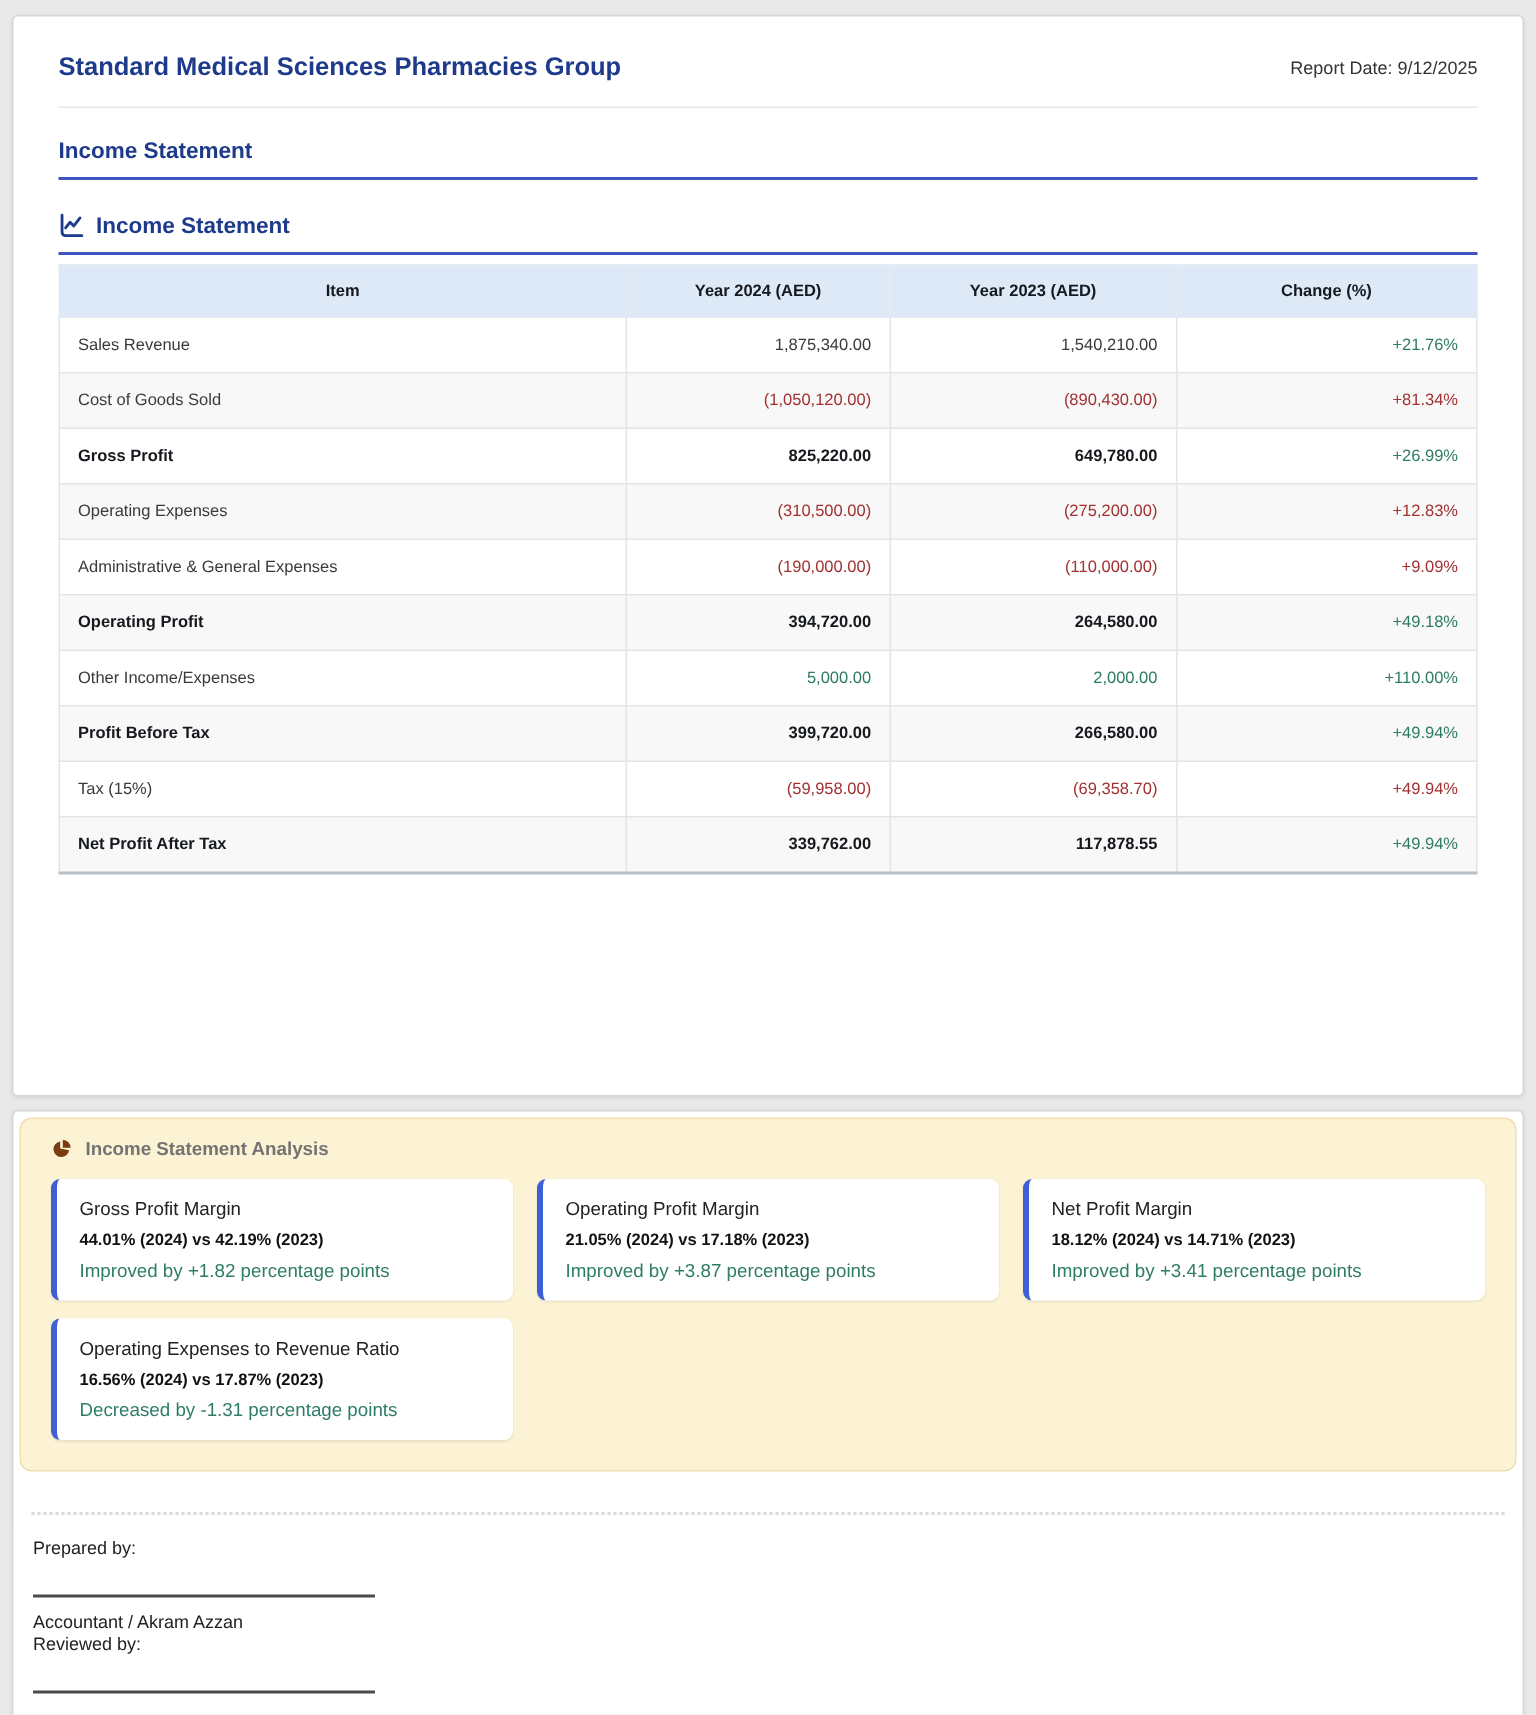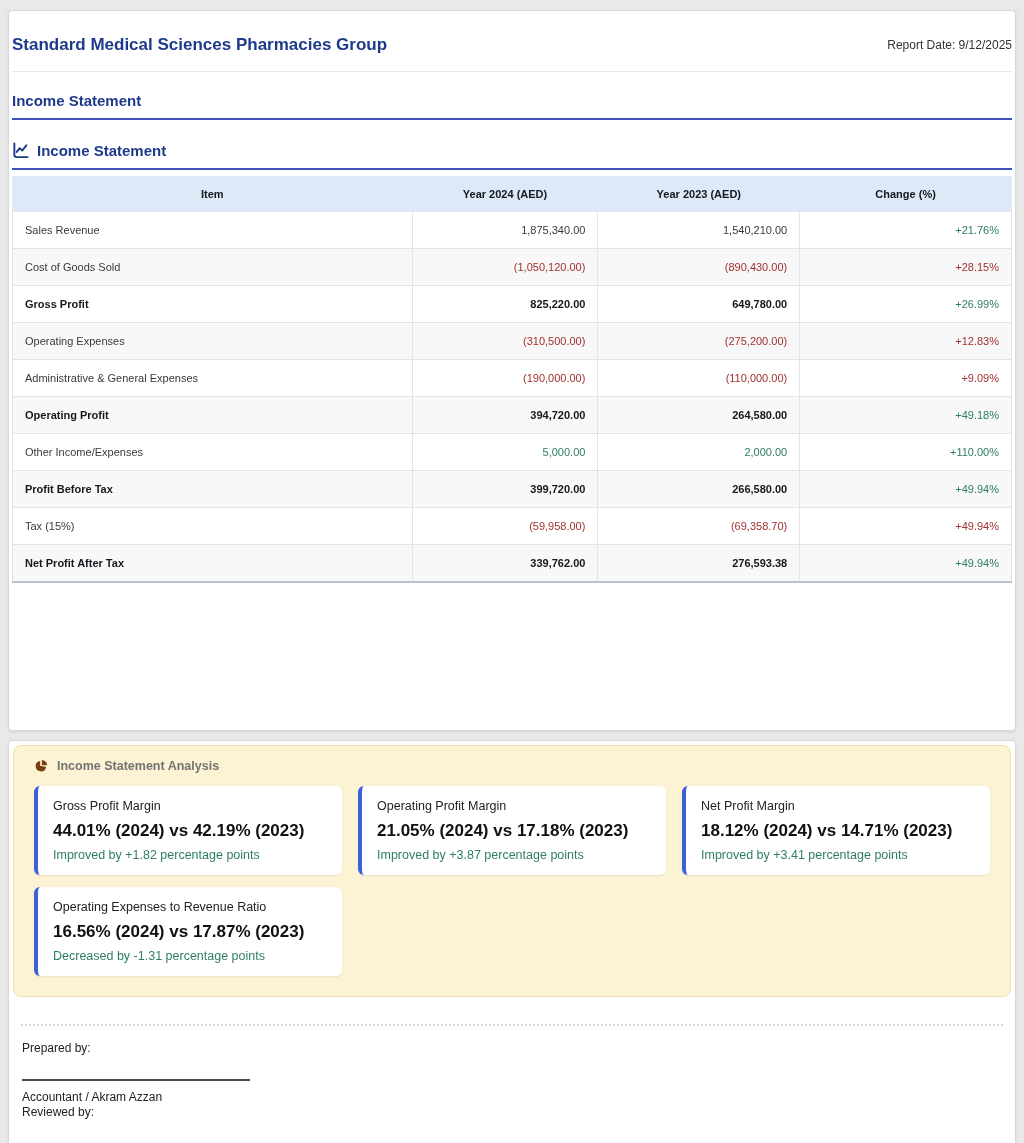--- a/index.html
+++ b/index.html
@@ -10,21 +10,21 @@
     color: #222;
   }
   .page-card {
     background: #fff;
     border: 1px solid #d8d8d8;
     border-radius: 4px;
     box-shadow: 0 1px 3px rgba(0,0,0,0.10);
     margin: 0 8px;
   }
   
-  .main-card { margin-top: 10px; height: 721px; padding: 0 3px; }
+  .main-card { margin-top: 10px; height: 721px; padding: 0 30px; }
   .card-head {
     padding-top: 24px;
     display: flex; justify-content: space-between; align-items: center;
   }
   .company-title { font-size: 17px; font-weight: bold; color: #1e3a8a; }
   .report-date { font-size: 12px; color: #333; }
   .head-rule { border: 0; border-top: 1px solid #e8e8e8; margin-top: 16px; }
   .section-heading {
     margin-top: 20px;
     font-size: 15px; font-weight: bold; color: #1e3a8a;
@@ -83,21 +83,21 @@
     gap: 12px 16px;
   }
   .metric-card {
     background: #fff;
     border-left: 4px solid #3f5fd8;
     border-radius: 6px;
     box-shadow: 0 1px 2px rgba(0,0,0,0.08);
     padding: 13px 15px;
   }
   .metric-title { font-size: 12.5px; color: #222; }
-  .metric-value { font-size: 17px; font-weight: bold; color: #111; margin: 8px 0 7px; }
+  .metric-value { font-size: 11px; font-weight: bold; color: #111; margin: 8px 0 7px; }
   .metric-note { font-size: 12.5px; color: #2f7d68; }
 
   
   .dotted-sep {
     border: 0; border-top: 2px dotted #d9d9d9;
     margin: 27px 8px 0;
   }
   .signatures { padding: 15px 9px 0; font-size: 12px; color: #222; }
   .sig-label { line-height: 15px; }
   .sig-line {
@@ -150,21 +150,21 @@
       <tr>
         <td>Sales Revenue</td>
         <td class="num">1,875,340.00</td>
         <td class="num">1,540,210.00</td>
         <td class="num grn">+21.76%</td>
       </tr>
       <tr>
         <td>Cost of Goods Sold</td>
         <td class="num red">(1,050,120.00)</td>
         <td class="num red">(890,430.00)</td>
-        <td class="num red">+28.15%</td>
+        <td class="num red">+81.34%</td>
       </tr>
       <tr class="total">
         <td>Gross Profit</td>
         <td class="num">825,220.00</td>
         <td class="num">649,780.00</td>
         <td class="num grn" style="font-weight:normal">+26.99%</td>
       </tr>
       <tr>
         <td>Operating Expenses</td>
         <td class="num red">(310,500.00)</td>
@@ -197,21 +197,21 @@
       </tr>
       <tr>
         <td>Tax (15%)</td>
         <td class="num red">(59,958.00)</td>
         <td class="num red">(69,358.70)</td>
         <td class="num red">+49.94%</td>
       </tr>
       <tr class="total">
         <td>Net Profit After Tax</td>
         <td class="num">339,762.00</td>
-        <td class="num">276,593.38</td>
+        <td class="num">117,878.55</td>
         <td class="num grn" style="font-weight:normal">+49.94%</td>
       </tr>
     </tbody>
   </table>
 </div>
 
 <div class="page-card analysis-card">
 
   <div class="analysis-panel">
     <div class="analysis-head">

